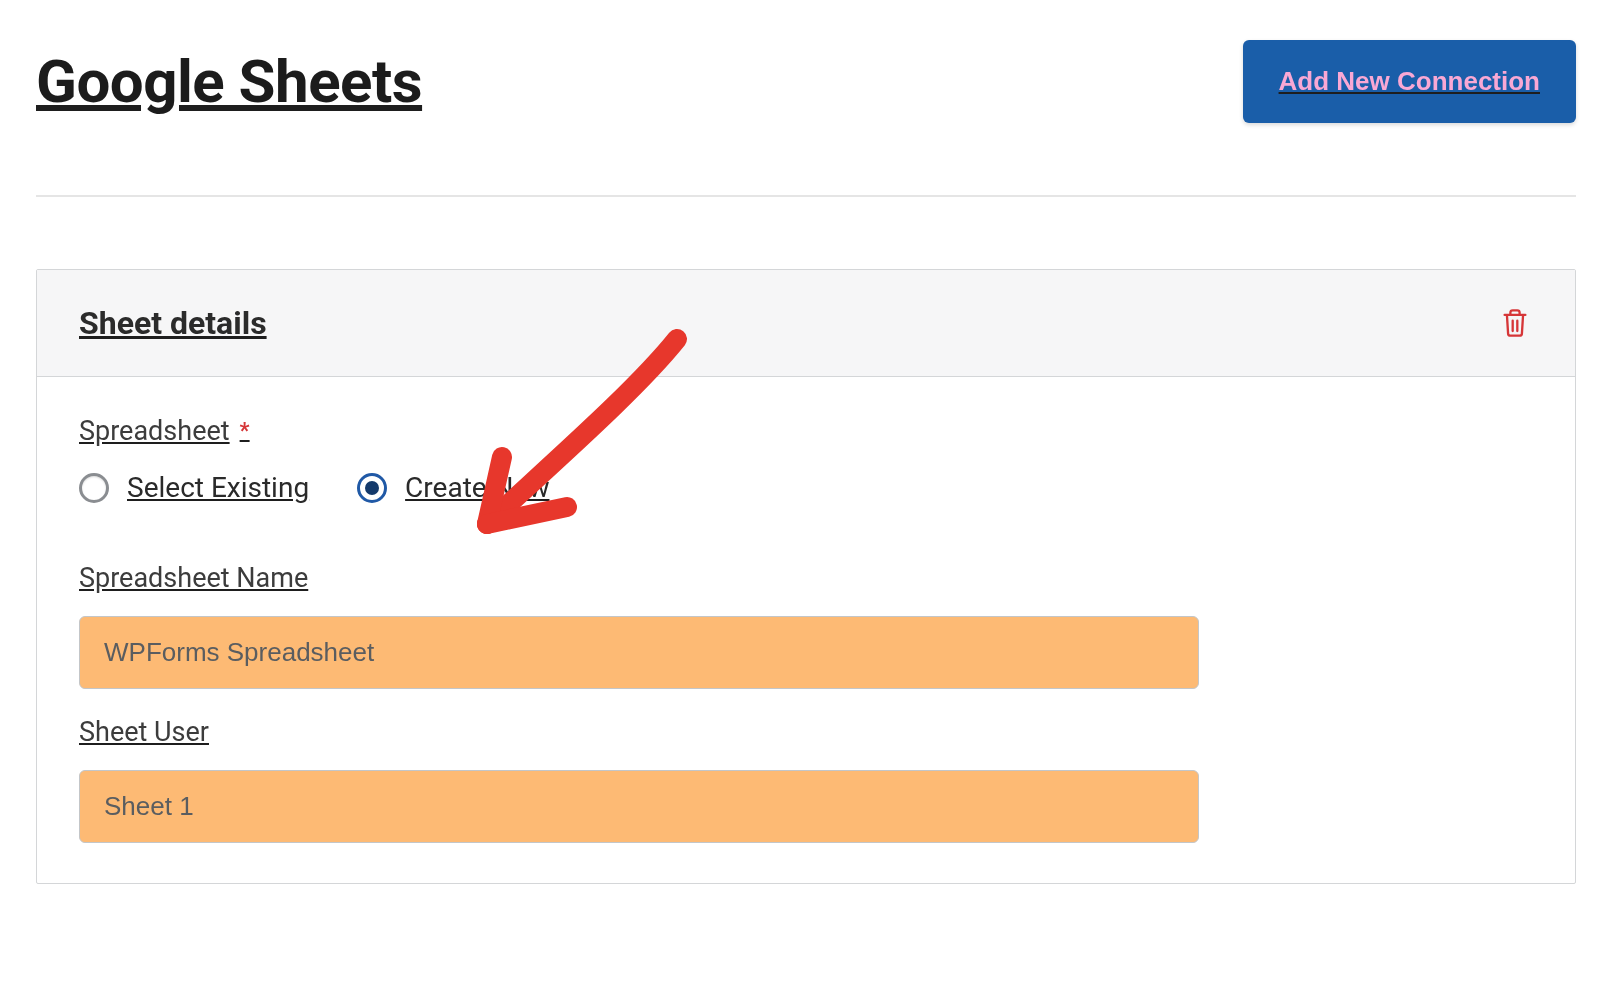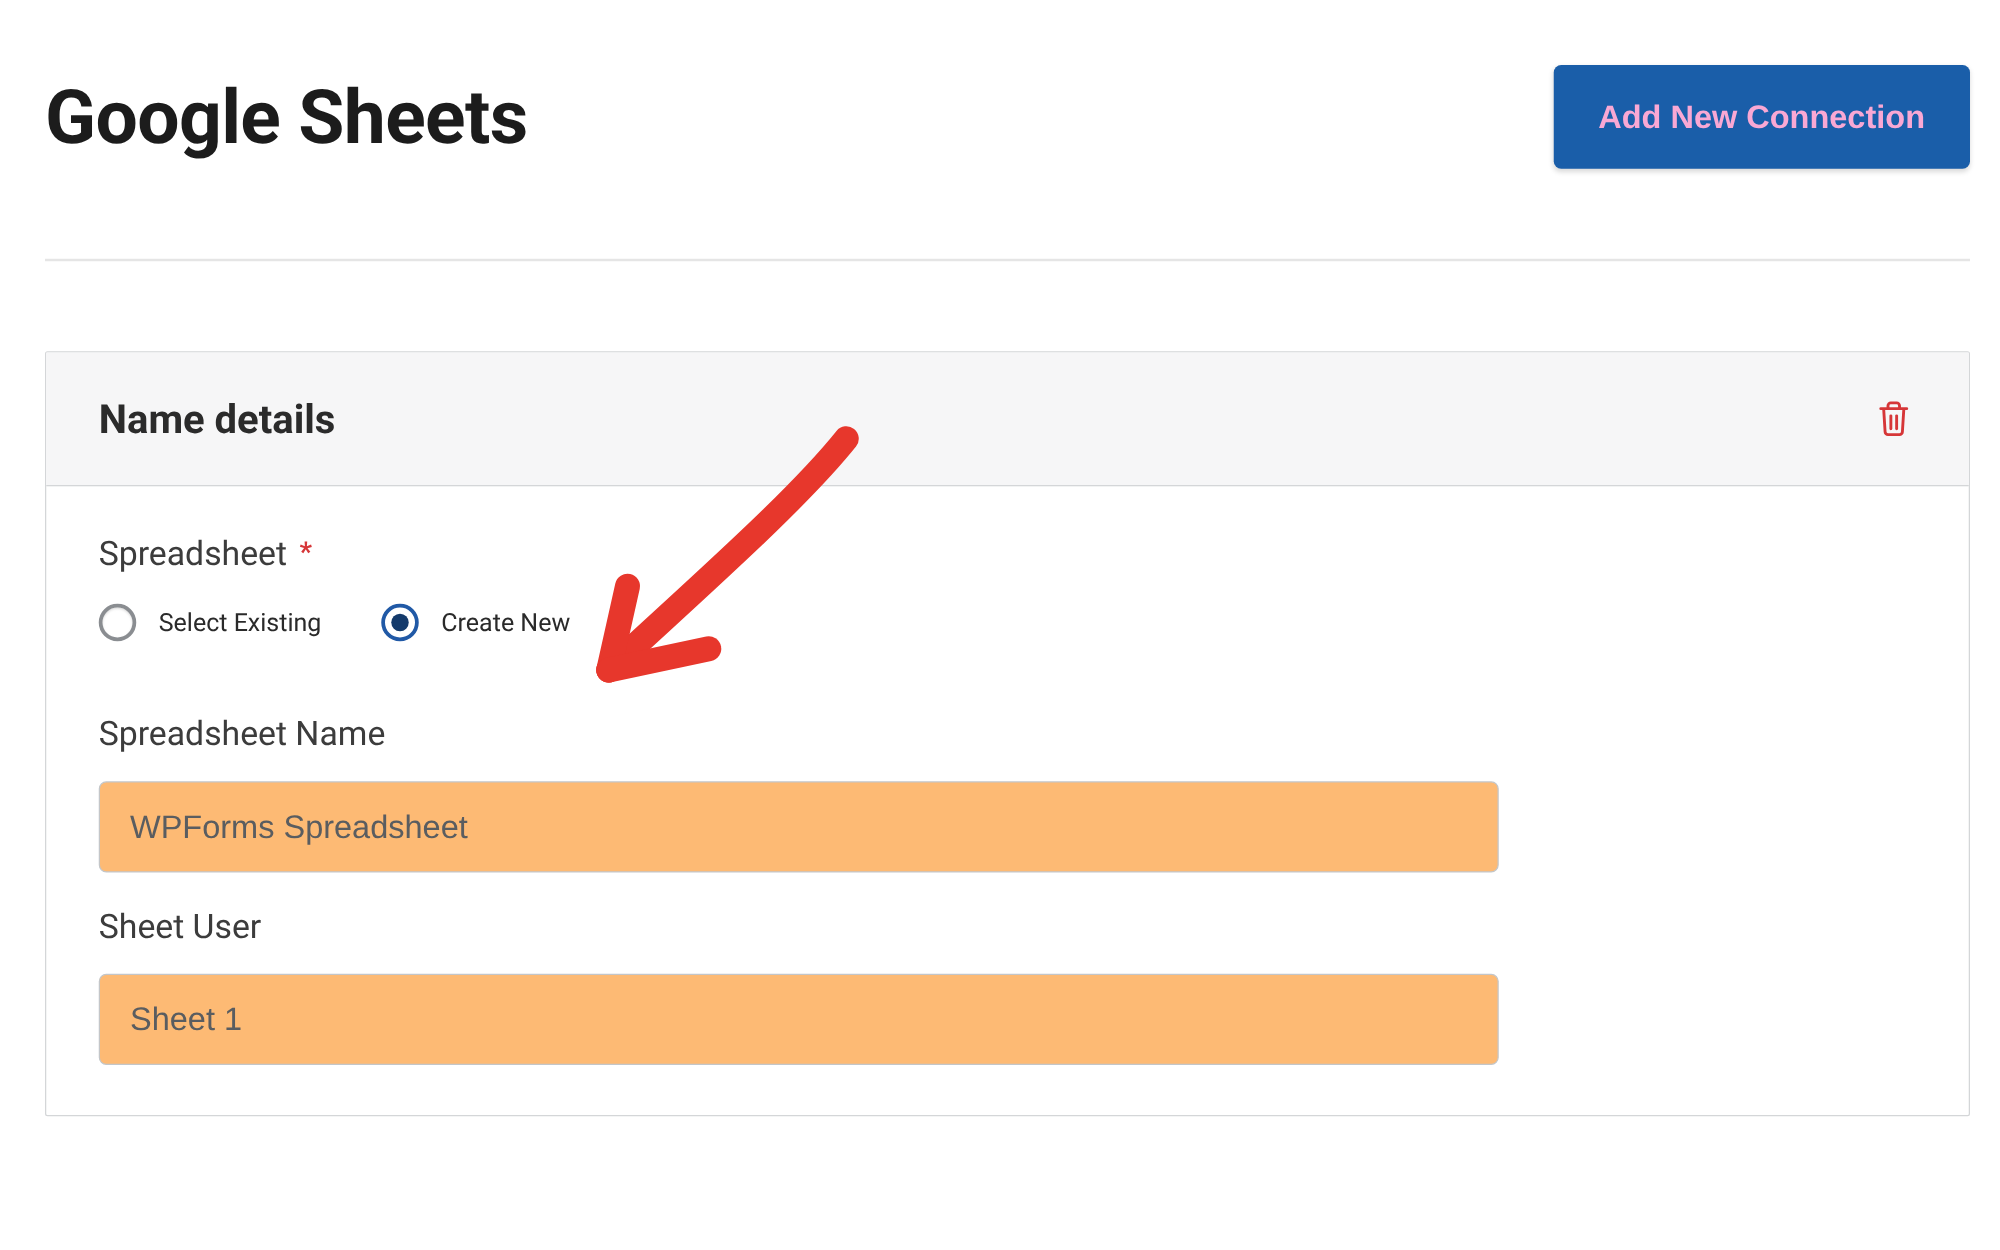--- a/index.html
+++ b/index.html
@@ -6,21 +6,22 @@
   html, body {
     margin: 0;
     padding: 0;
     width: 1600px;
     height: 1000px;
     background: #ffffff;
     font-family: -apple-system, BlinkMacSystemFont, "Segoe UI", Roboto, "Helvetica Neue", Arial, sans-serif;
     color: #1e1e1e;
   }
   .page {
-    padding: 52px 24px 0 36px;
+    padding: 40px 24px 0 36px;
+    text-decoration: underline;
   }
   .header-row {
     display: flex;
     align-items: center;
     justify-content: space-between;
     margin-bottom: 72px;
   }
   .page-title {
     font-size: 60px;
     font-weight: 700;
@@ -115,21 +116,21 @@
     border-color: #2059a6;
     box-shadow: none;
   }
   .radio-dot {
     width: 14px;
     height: 14px;
     border-radius: 50%;
     background: #143a6b;
   }
   .radio-text {
-    font-size: 20px;
+    font-size: 28px;
     color: #2a2a2a;
   }
   .text-input-block { margin-bottom: 27px; max-width: 1120px; }
   .input-label {
     font-size: 27px;
     color: #3c3c3c;
     margin-bottom: 22px;
     font-weight: 400;
   }
   .text-input {
@@ -162,21 +163,21 @@
   <div class="header-row">
     <div class="page-title">Google Sheets</div>
     <button class="primary-btn">Add New Connection</button>
   </div>
 
   <hr class="divider">
 
   <div class="panel">
 
     <div class="panel-header">
-      <div class="panel-title">Name details</div>
+      <div class="panel-title">Sheet details</div>
       <button class="trash-btn">
         <svg viewBox="0 0 24 26" fill="none" stroke="currentColor" stroke-width="2">
           <path d="M3 6h18" stroke-linecap="round"></path>
           <path d="M8 6V4a2 2 0 0 1 2-2h4a2 2 0 0 1 2 2v2"></path>
           <path d="M5 6l1 16a2 2 0 0 0 2 2h8a2 2 0 0 0 2-2l1-16"></path>
           <line x1="10" y1="11" x2="10" y2="20" stroke-linecap="round"></line>
           <line x1="14" y1="11" x2="14" y2="20" stroke-linecap="round"></line>
         </svg>
       </button>
     </div>

